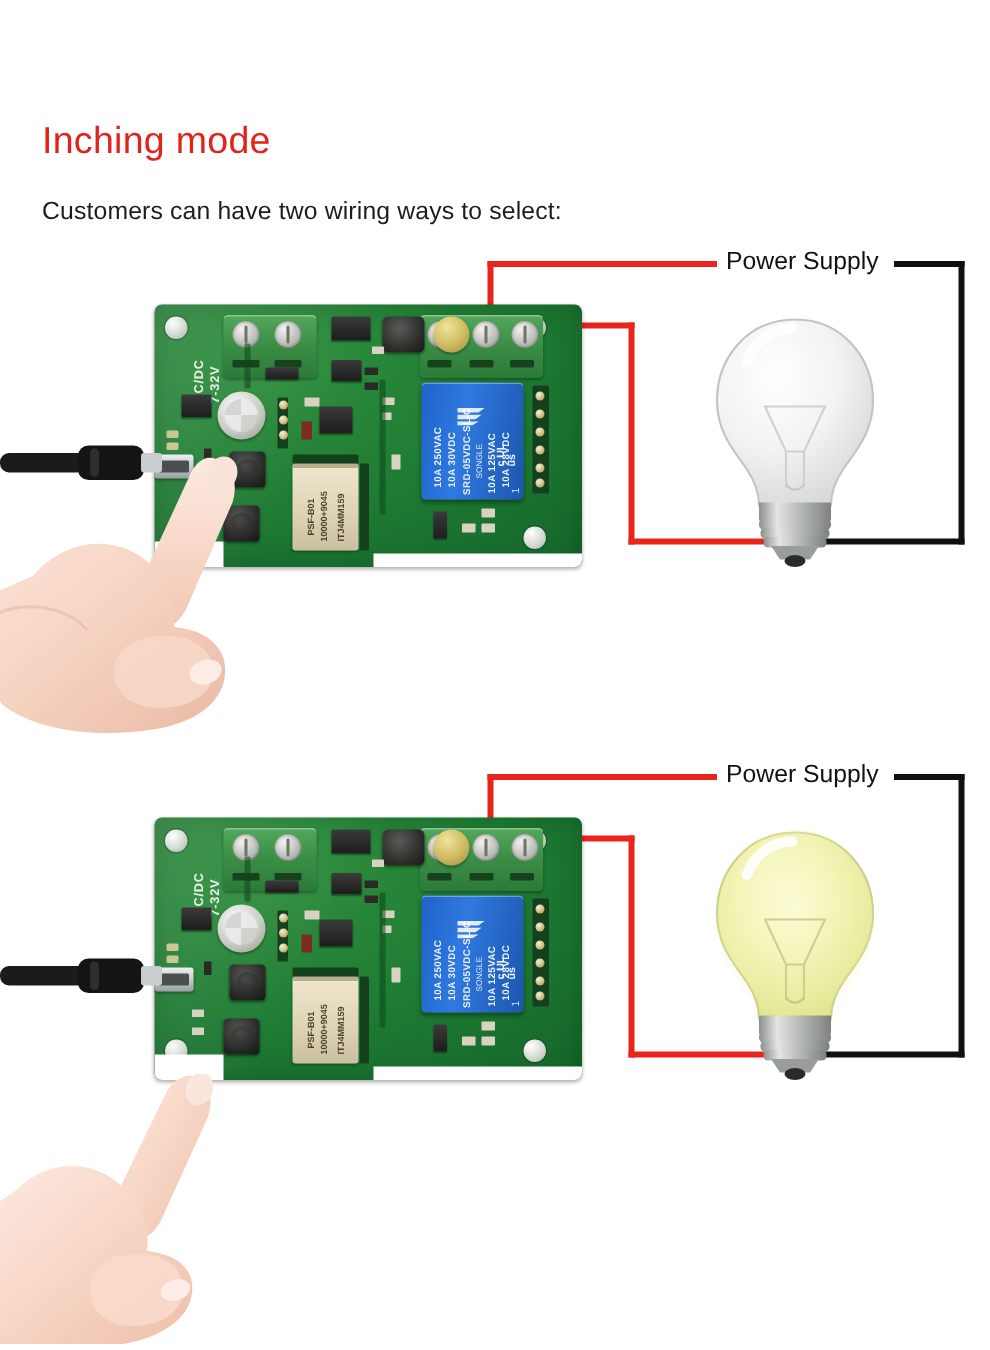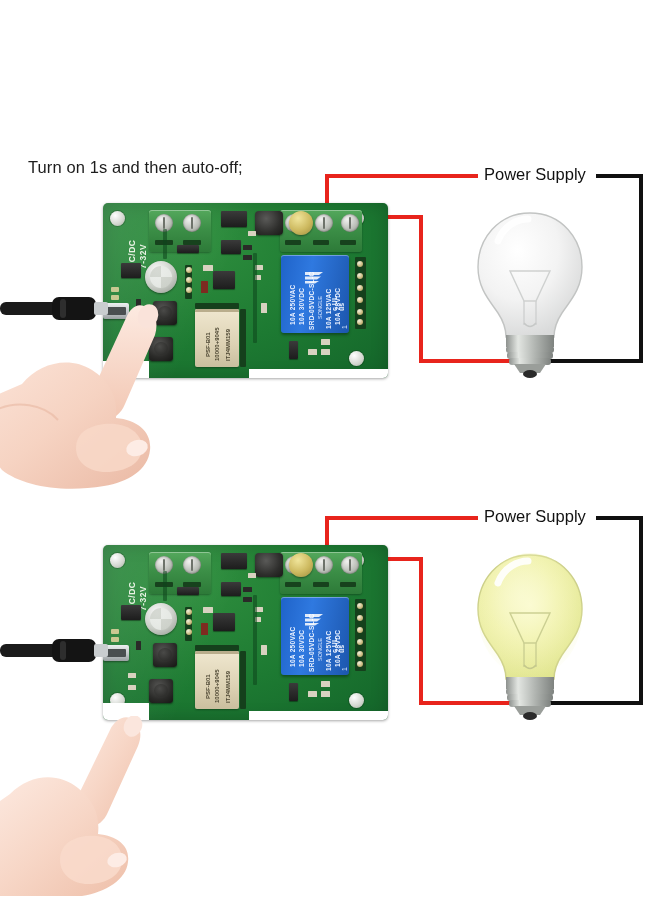--- a/index.html
+++ b/index.html
@@ -109,21 +109,22 @@
   
   .hand{position:absolute;}
   
   .cable{position:absolute;}
 </style>
 </head>
 <body>
 
 <div class="page">
 
-  <div class="body-line l2">Turn on 1s and then auto-off;</div>
+  <div class="title">Inching mode</div>
+  <div class="body-line l1">Customers can have two wiring ways to select:</div>
 
   <div class="wire" style="left:325px;top:174px;width:4px;height:40px;"></div>
   <div class="wire" style="left:325px;top:174px;width:153px;height:4px;"></div>
 
   <div class="wire" style="left:345px;top:215px;width:78px;height:4px;"></div>
   <div class="wire" style="left:419px;top:215px;width:4px;height:148px;"></div>
   <div class="wire" style="left:419px;top:359px;width:110px;height:4px;"></div>
 
   <div class="wire blk" style="left:596px;top:174px;width:47px;height:4px;"></div>
   <div class="wire blk" style="left:639px;top:174px;width:4px;height:189px;"></div>

